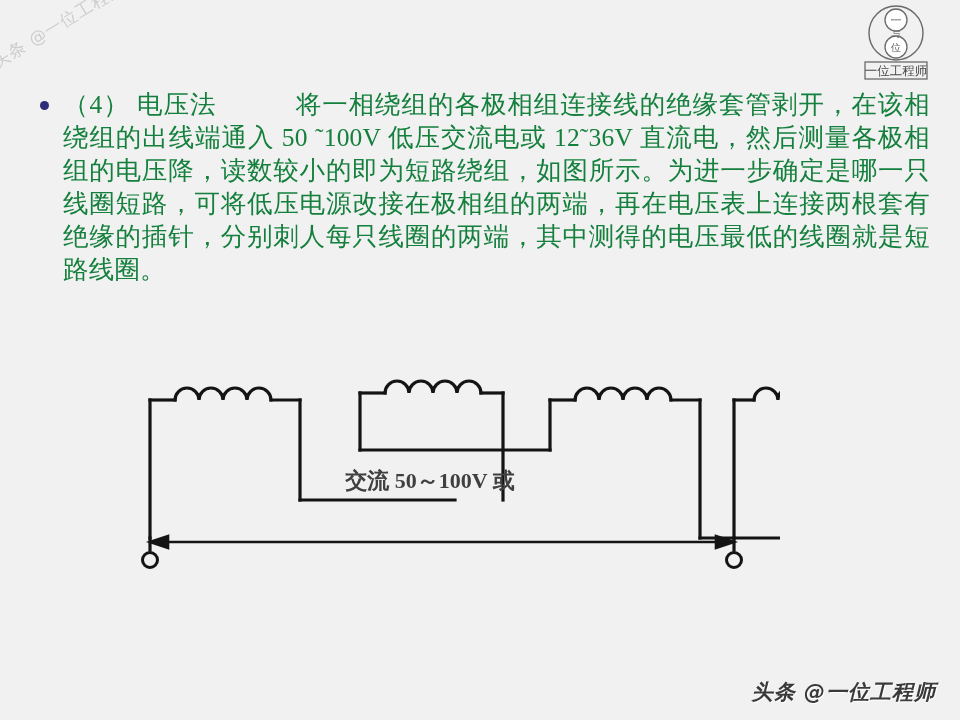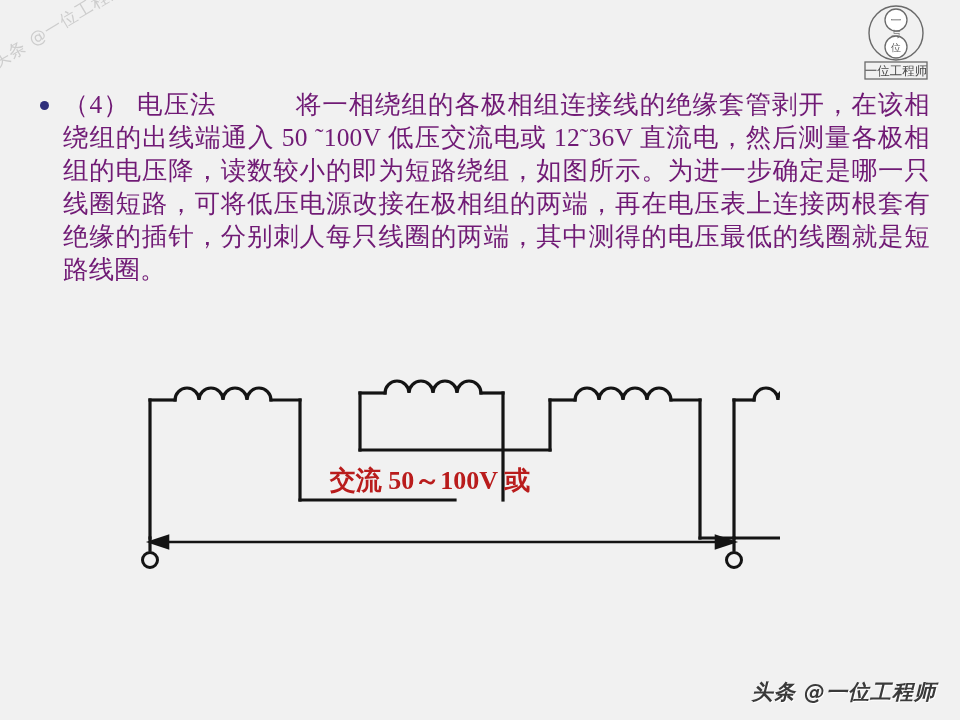--- a/index.html
+++ b/index.html
@@ -61,21 +61,21 @@
     flex: 0 0 auto;
     width: 9px;
     height: 9px;
     border-radius: 50%;
     background: #2e2e7a;
     margin-top: 13px;
     margin-right: 14px;
   }
   .para {
     flex: 1 1 auto;
-    color: #701a75;
+    color: #15803d;
     font-family: "Liberation Serif", "DejaVu Serif", serif;
     font-size: 25.5px;
     line-height: 33px;
     text-align: justify;
     letter-spacing: 0.2px;
   }
 
   
   .diagram {
     position: absolute;
@@ -85,23 +85,23 @@
     height: 230px;
   }
   .diagram svg { display: block; }
 
   .cap-text {
     position: absolute;
     left: 250px;
     top: 466px;
     width: 360px;
     text-align: center;
-    color: #b91c1c;
+    color: #404040;
     font-family: "Liberation Serif", "DejaVu Serif", serif;
-    font-size: 26px;
+    font-size: 22px;
     line-height: 30px;
     font-weight: 600;
     pointer-events: none;
   }
 
   
   .wm-bottom {
     position: absolute;
     right: 24px;
     bottom: 14px;

